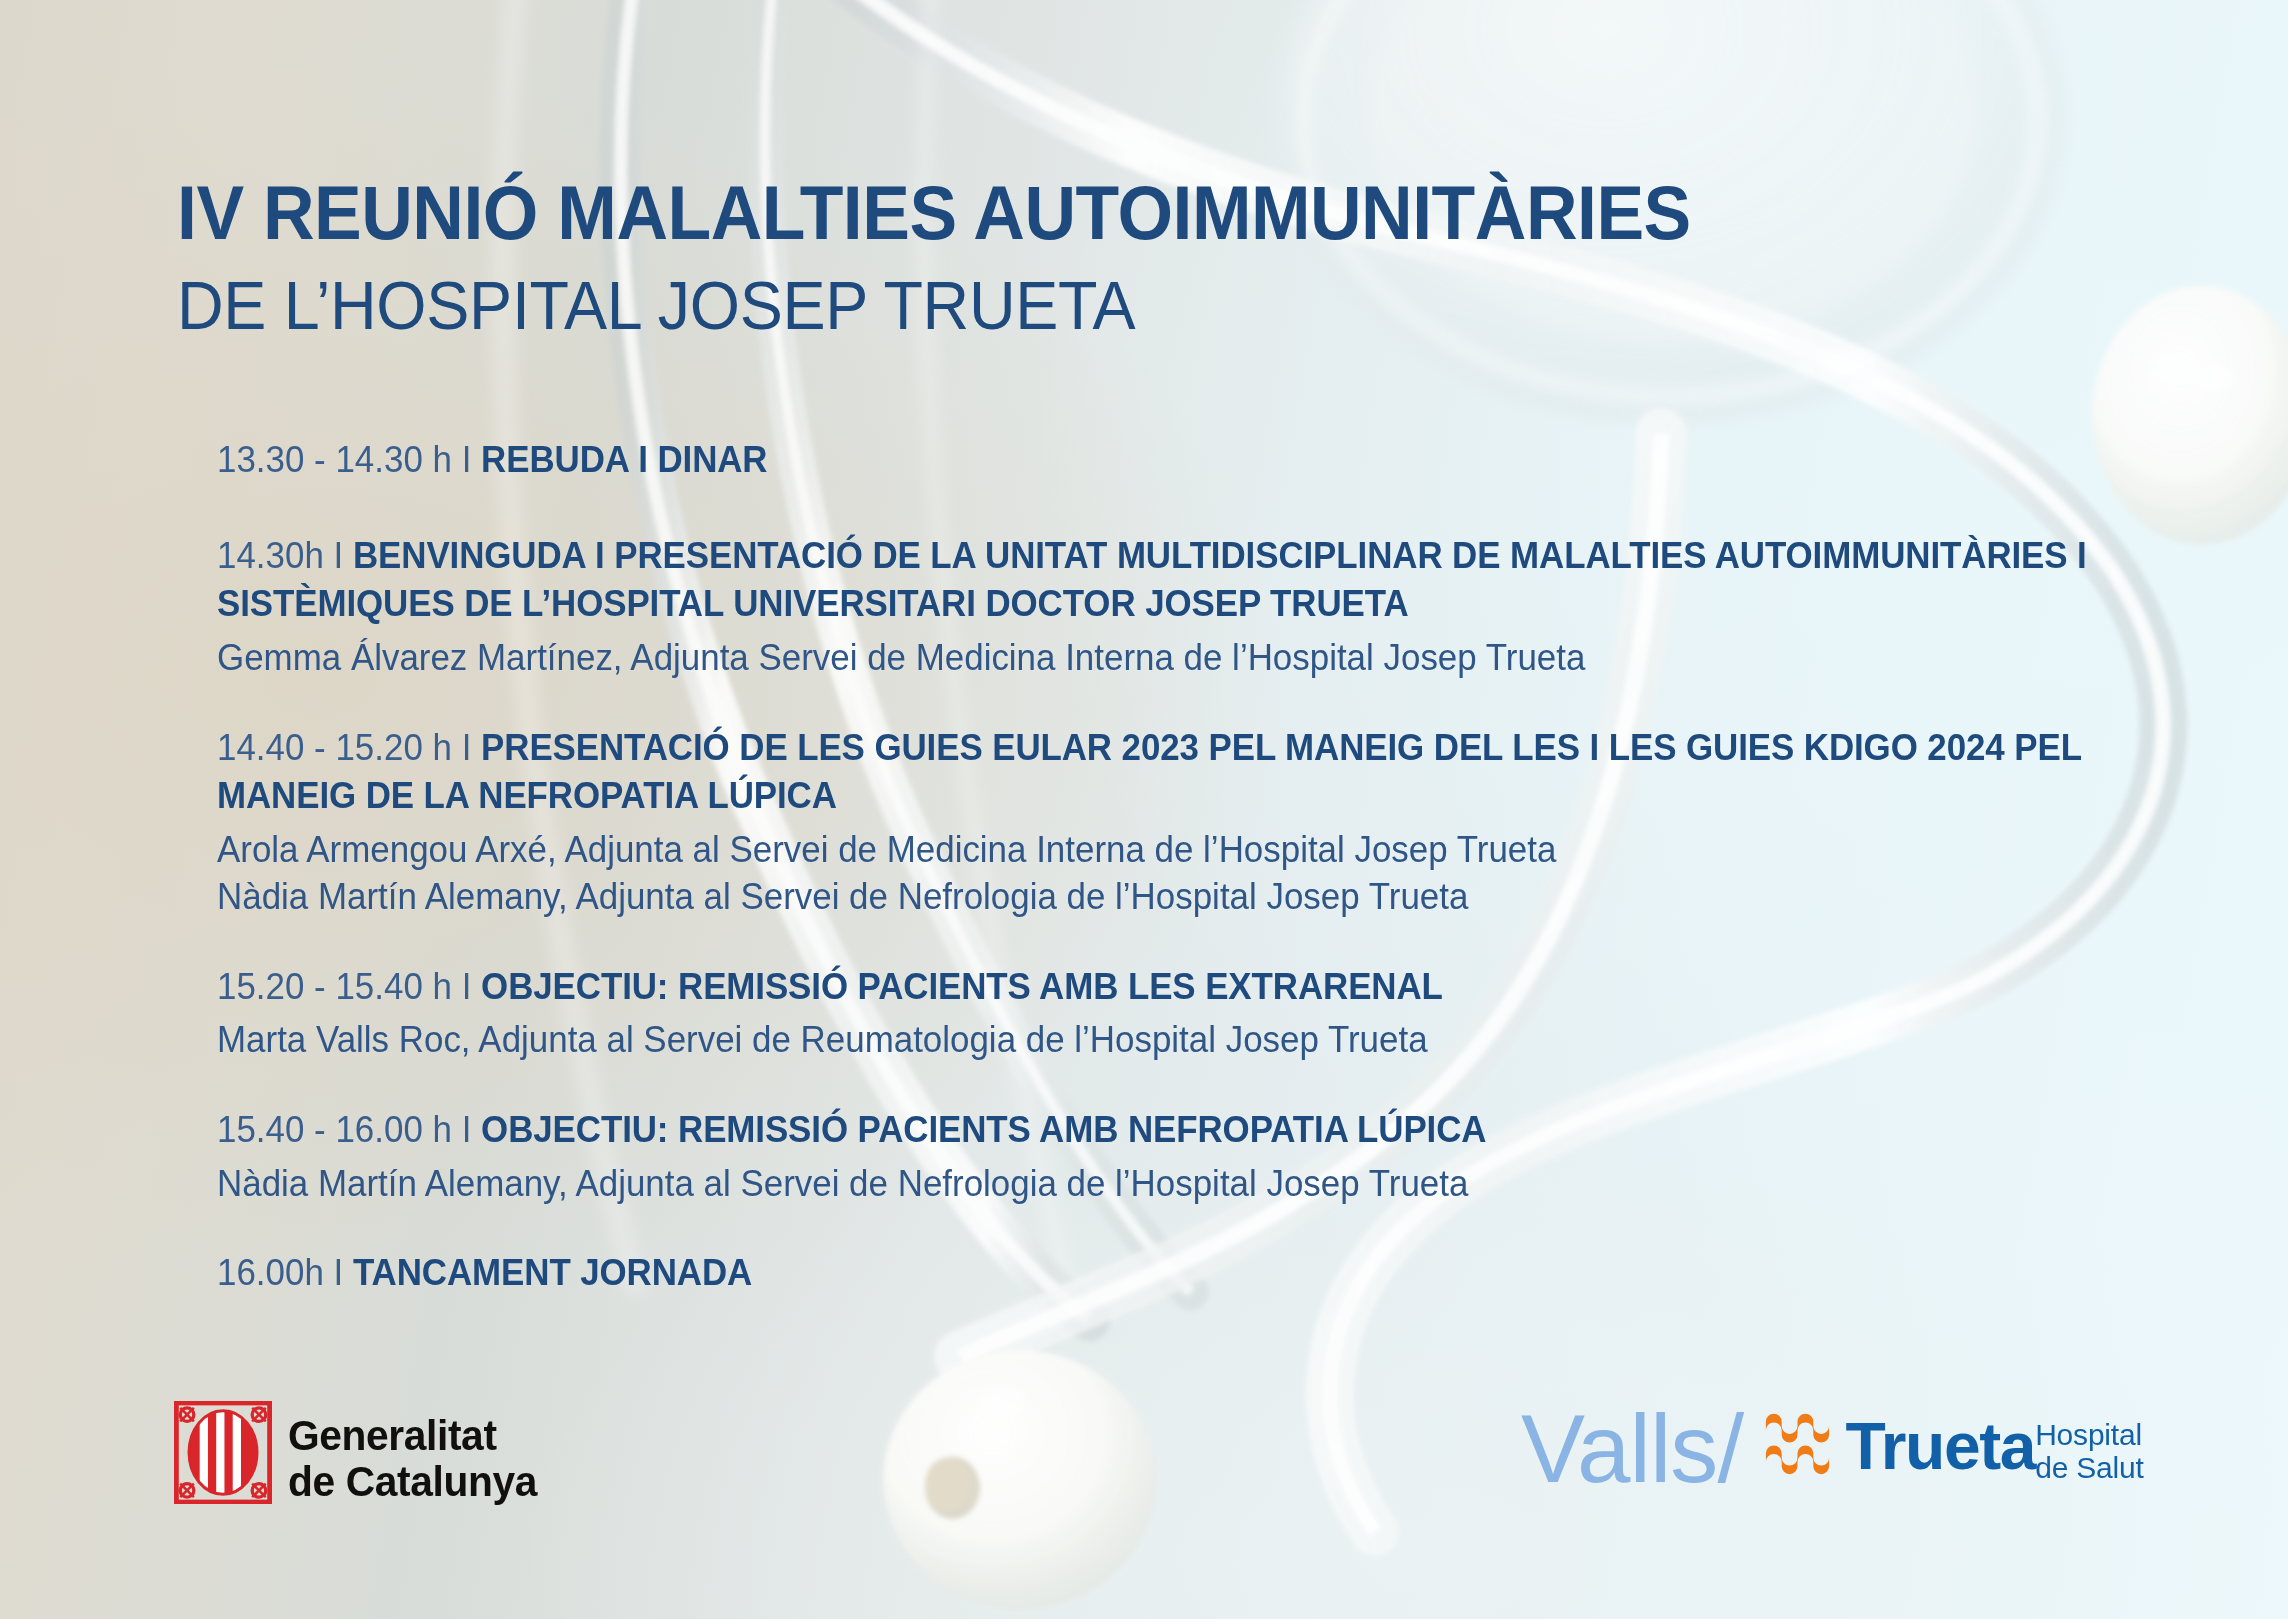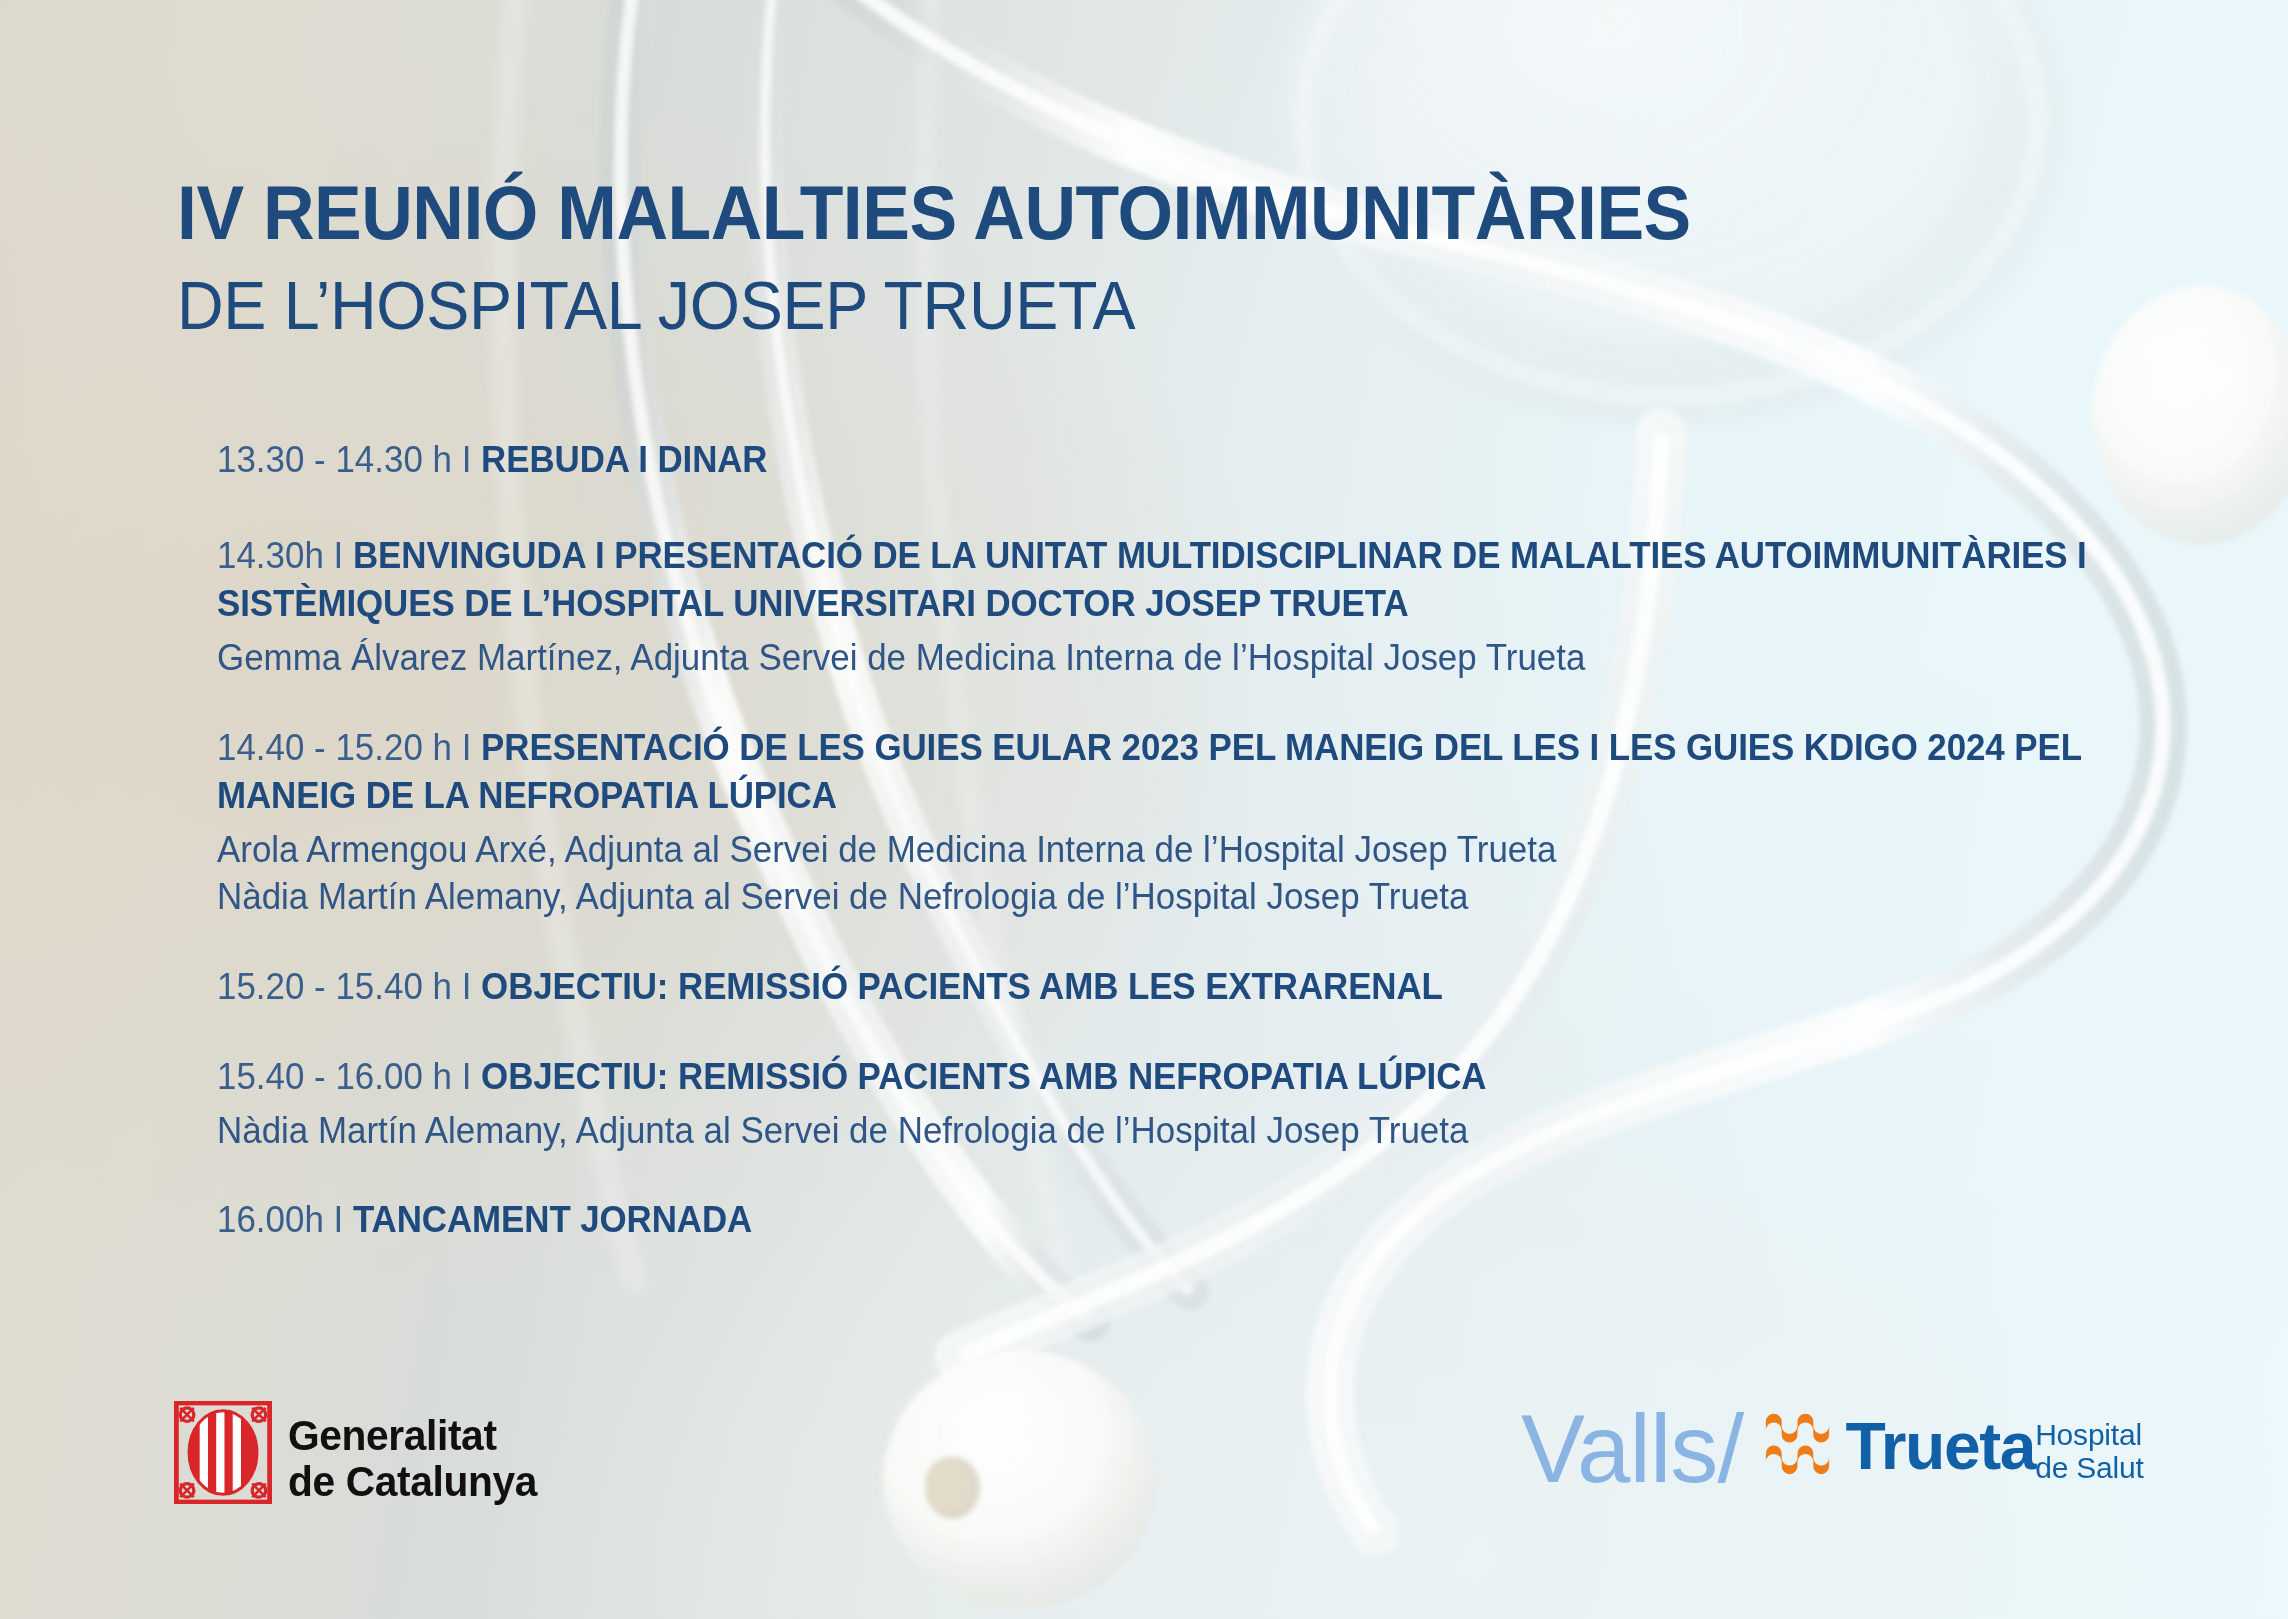--- a/index.html
+++ b/index.html
@@ -263,20 +263,23 @@
           <div class="speaker">Nàdia Martín Alemany, Adjunta al Servei de Nefrologia de l’Hospital Josep Trueta</div>
         </div>
       </div>
 
       <div class="block" style="margin-bottom:42px;">
         <div class="headline">
           <span class="time">15.20 - 15.40 h</span>
           <span class="sep">I</span>
           <span class="topic">OBJECTIU: REMISSIÓ PACIENTS AMB LES EXTRARENAL</span>
         </div>
+        <div class="speakers">
+          <div class="speaker">Marta Valls Roc, Adjunta al Servei de Reumatologia de l’Hospital Josep Trueta</div>
+        </div>
       </div>
 
       <div class="block" style="margin-bottom:42px;">
         <div class="headline">
           <span class="time">15.40 - 16.00 h</span>
           <span class="sep">I</span>
           <span class="topic">OBJECTIU: REMISSIÓ PACIENTS AMB NEFROPATIA LÚPICA</span>
         </div>
         <div class="speakers">
           <div class="speaker">Nàdia Martín Alemany, Adjunta al Servei de Nefrologia de l’Hospital Josep Trueta</div>

